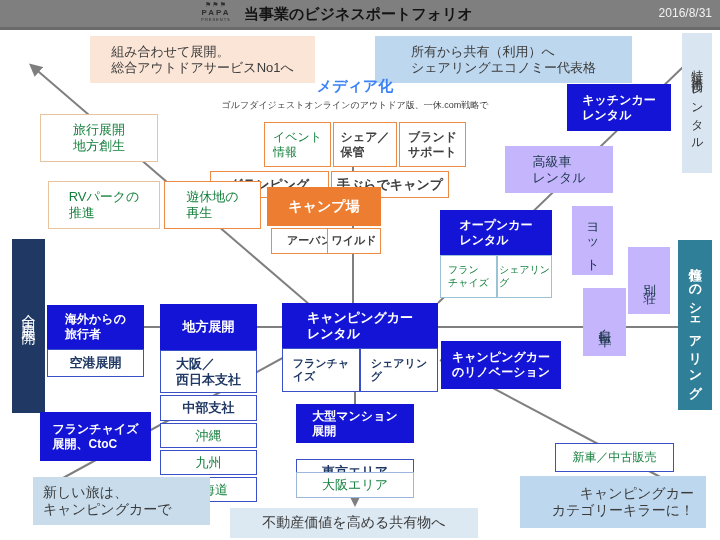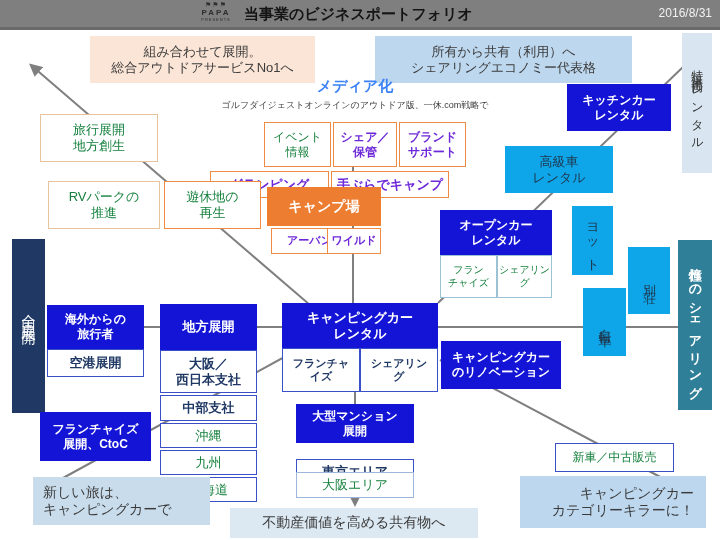--- a/index.html
+++ b/index.html
@@ -16,33 +16,33 @@
   #htitle{position:absolute;left:244px;top:0;height:27px;line-height:27px;font-size:15px;
           font-weight:bold;color:#141414;white-space:nowrap}
   #hdate{position:absolute;right:8px;top:0;height:27px;line-height:27px;font-size:12px;color:#f2f2f2}
 
   
   #lines{position:absolute;left:0;top:0;z-index:0}
   #lines line{stroke:#7f7f7f;stroke-width:2}
 
   
   .box{position:absolute;z-index:1;box-sizing:border-box;display:flex;align-items:center;
-       justify-content:center;text-align:center;white-space:pre-line;line-height:1.22;
+       justify-content:center;white-space:pre-line;line-height:1.22;
        font-size:12px;color:#3b3b3b}
   .blue{background:#1414d6;color:#fff;font-weight:bold}
   .ofill{background:#ed7d31;color:#fff;font-weight:bold}
   .obox{background:#fff;border:1.5px solid #ed8b45}
   .tanbox{background:#fff;border:1.5px solid #e7c49e}
-  .otext{color:#6d28d9;font-weight:bold}
+  .otext{color:#404040;font-weight:bold}
   .graytext{color:#15803d}
   .bbox{background:#fff;border:1.5px solid #3a50c8}
   .bboxlight{background:#fff;border:1.5px solid #9db7dc}
   .tealedge{background:#fff;border:1.5px solid #9cc3d5}
   .navytext{color:#1f3864;font-weight:bold}
-  .lblue{background:#0ea5e9;color:#20384e}
+  .lblue{background:#c4b5fd;color:#20384e}
   .paleblue{background:#bdd7ee}
   .peach{background:#fbe5d6}
   .vert{writing-mode:vertical-rl;letter-spacing:3px}
   .left{justify-content:flex-start;text-align:left;padding-left:10px}
   .right{justify-content:flex-end;text-align:right;padding-right:12px}
   .f9{font-size:9px}.f10{font-size:10px}.f11{font-size:11px}.f13{font-size:13px}
   .f14{font-size:14px}.f15{font-size:15px}
   .bold{font-weight:bold}
 </style>
 </head>

